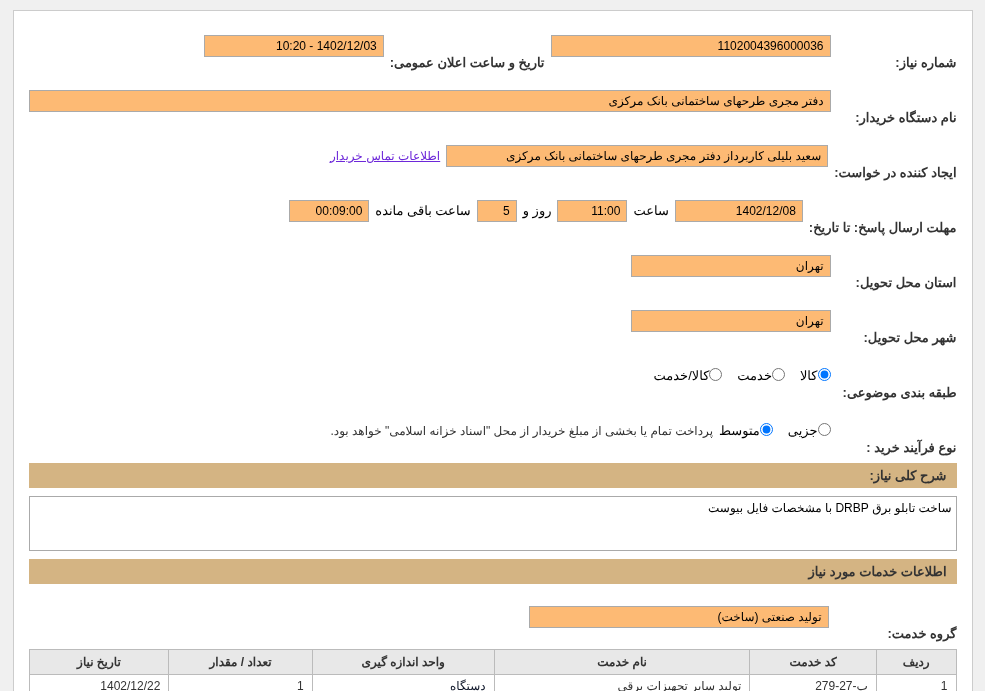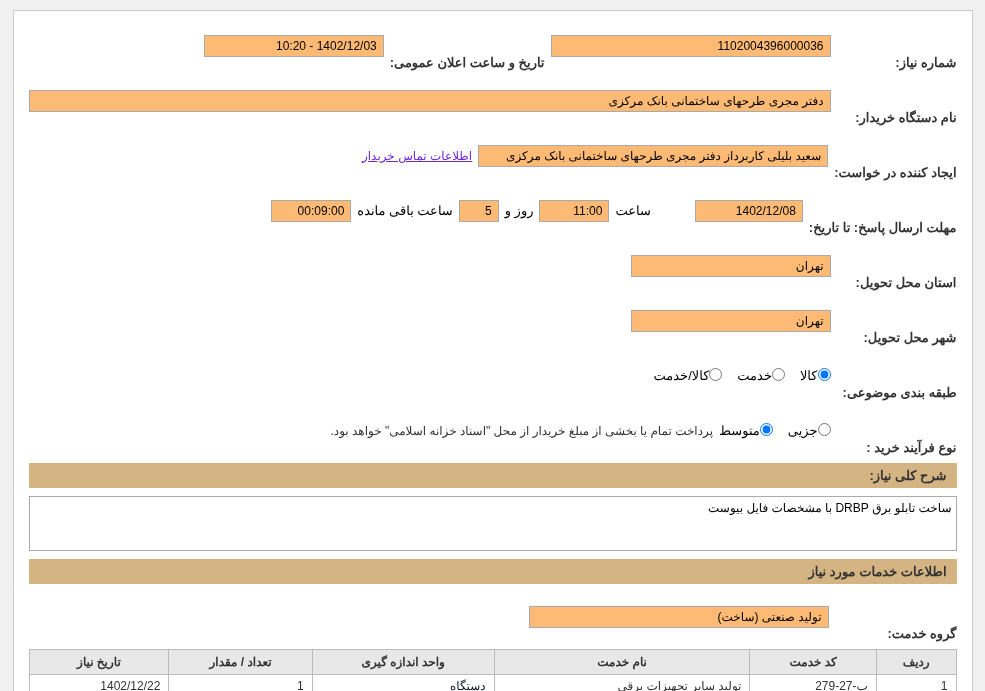--- a/index.html
+++ b/index.html
@@ -44,21 +44,21 @@
     .input-box {
       border: 1px solid #aaa;
       background: #fdba74;
       padding: 3px 6px;
       min-height: 22px;
       font-size: 12px;
       font-family: Tahoma, Arial, sans-serif;
       direction: rtl;
     }
     .input-wide { width: 280px; }
-    .input-small { width: 108px; margin-left: 38px; }
+    .input-small { width: 128px; }
     .input-full { flex: 1; }
     .link-text {
       color: #6d28d9;
       text-decoration: underline;
       cursor: pointer;
       font-size: 12px;
     }
     .radio-group {
       display: flex;
       gap: 15px;
@@ -173,21 +173,21 @@
       <div class="input-box" style="width:180px;">1402/12/03 - 10:20</div>
     </div>
 
     <div class="form-row">
       <span class="label">نام دستگاه خریدار:</span>
       <div class="input-box input-full">دفتر مجری طرحهای ساختمانی بانک مرکزی</div>
     </div>
 
     <div class="form-row">
       <span class="label">ایجاد کننده در خواست:</span>
-      <div class="input-box" style="width:350px;">سعید بلیلی کاربرداز دفتر مجری طرحهای ساختمانی بانک مرکزی</div>
+      <div class="input-box" style="width:382px;">سعید بلیلی کاربرداز دفتر مجری طرحهای ساختمانی بانک مرکزی</div>
       <span class="link-text">اطلاعات تماس خریدار</span>
     </div>
 
     <div class="form-row">
       <span class="label">مهلت ارسال پاسخ: تا تاریخ:</span>
       <div class="input-box input-small">1402/12/08</div>
       <span style="white-space:nowrap;">ساعت</span>
       <div class="input-box" style="width:70px;">11:00</div>
       <span style="white-space:nowrap;">روز و</span>
       <div class="input-box" style="width:40px;">5</div>

